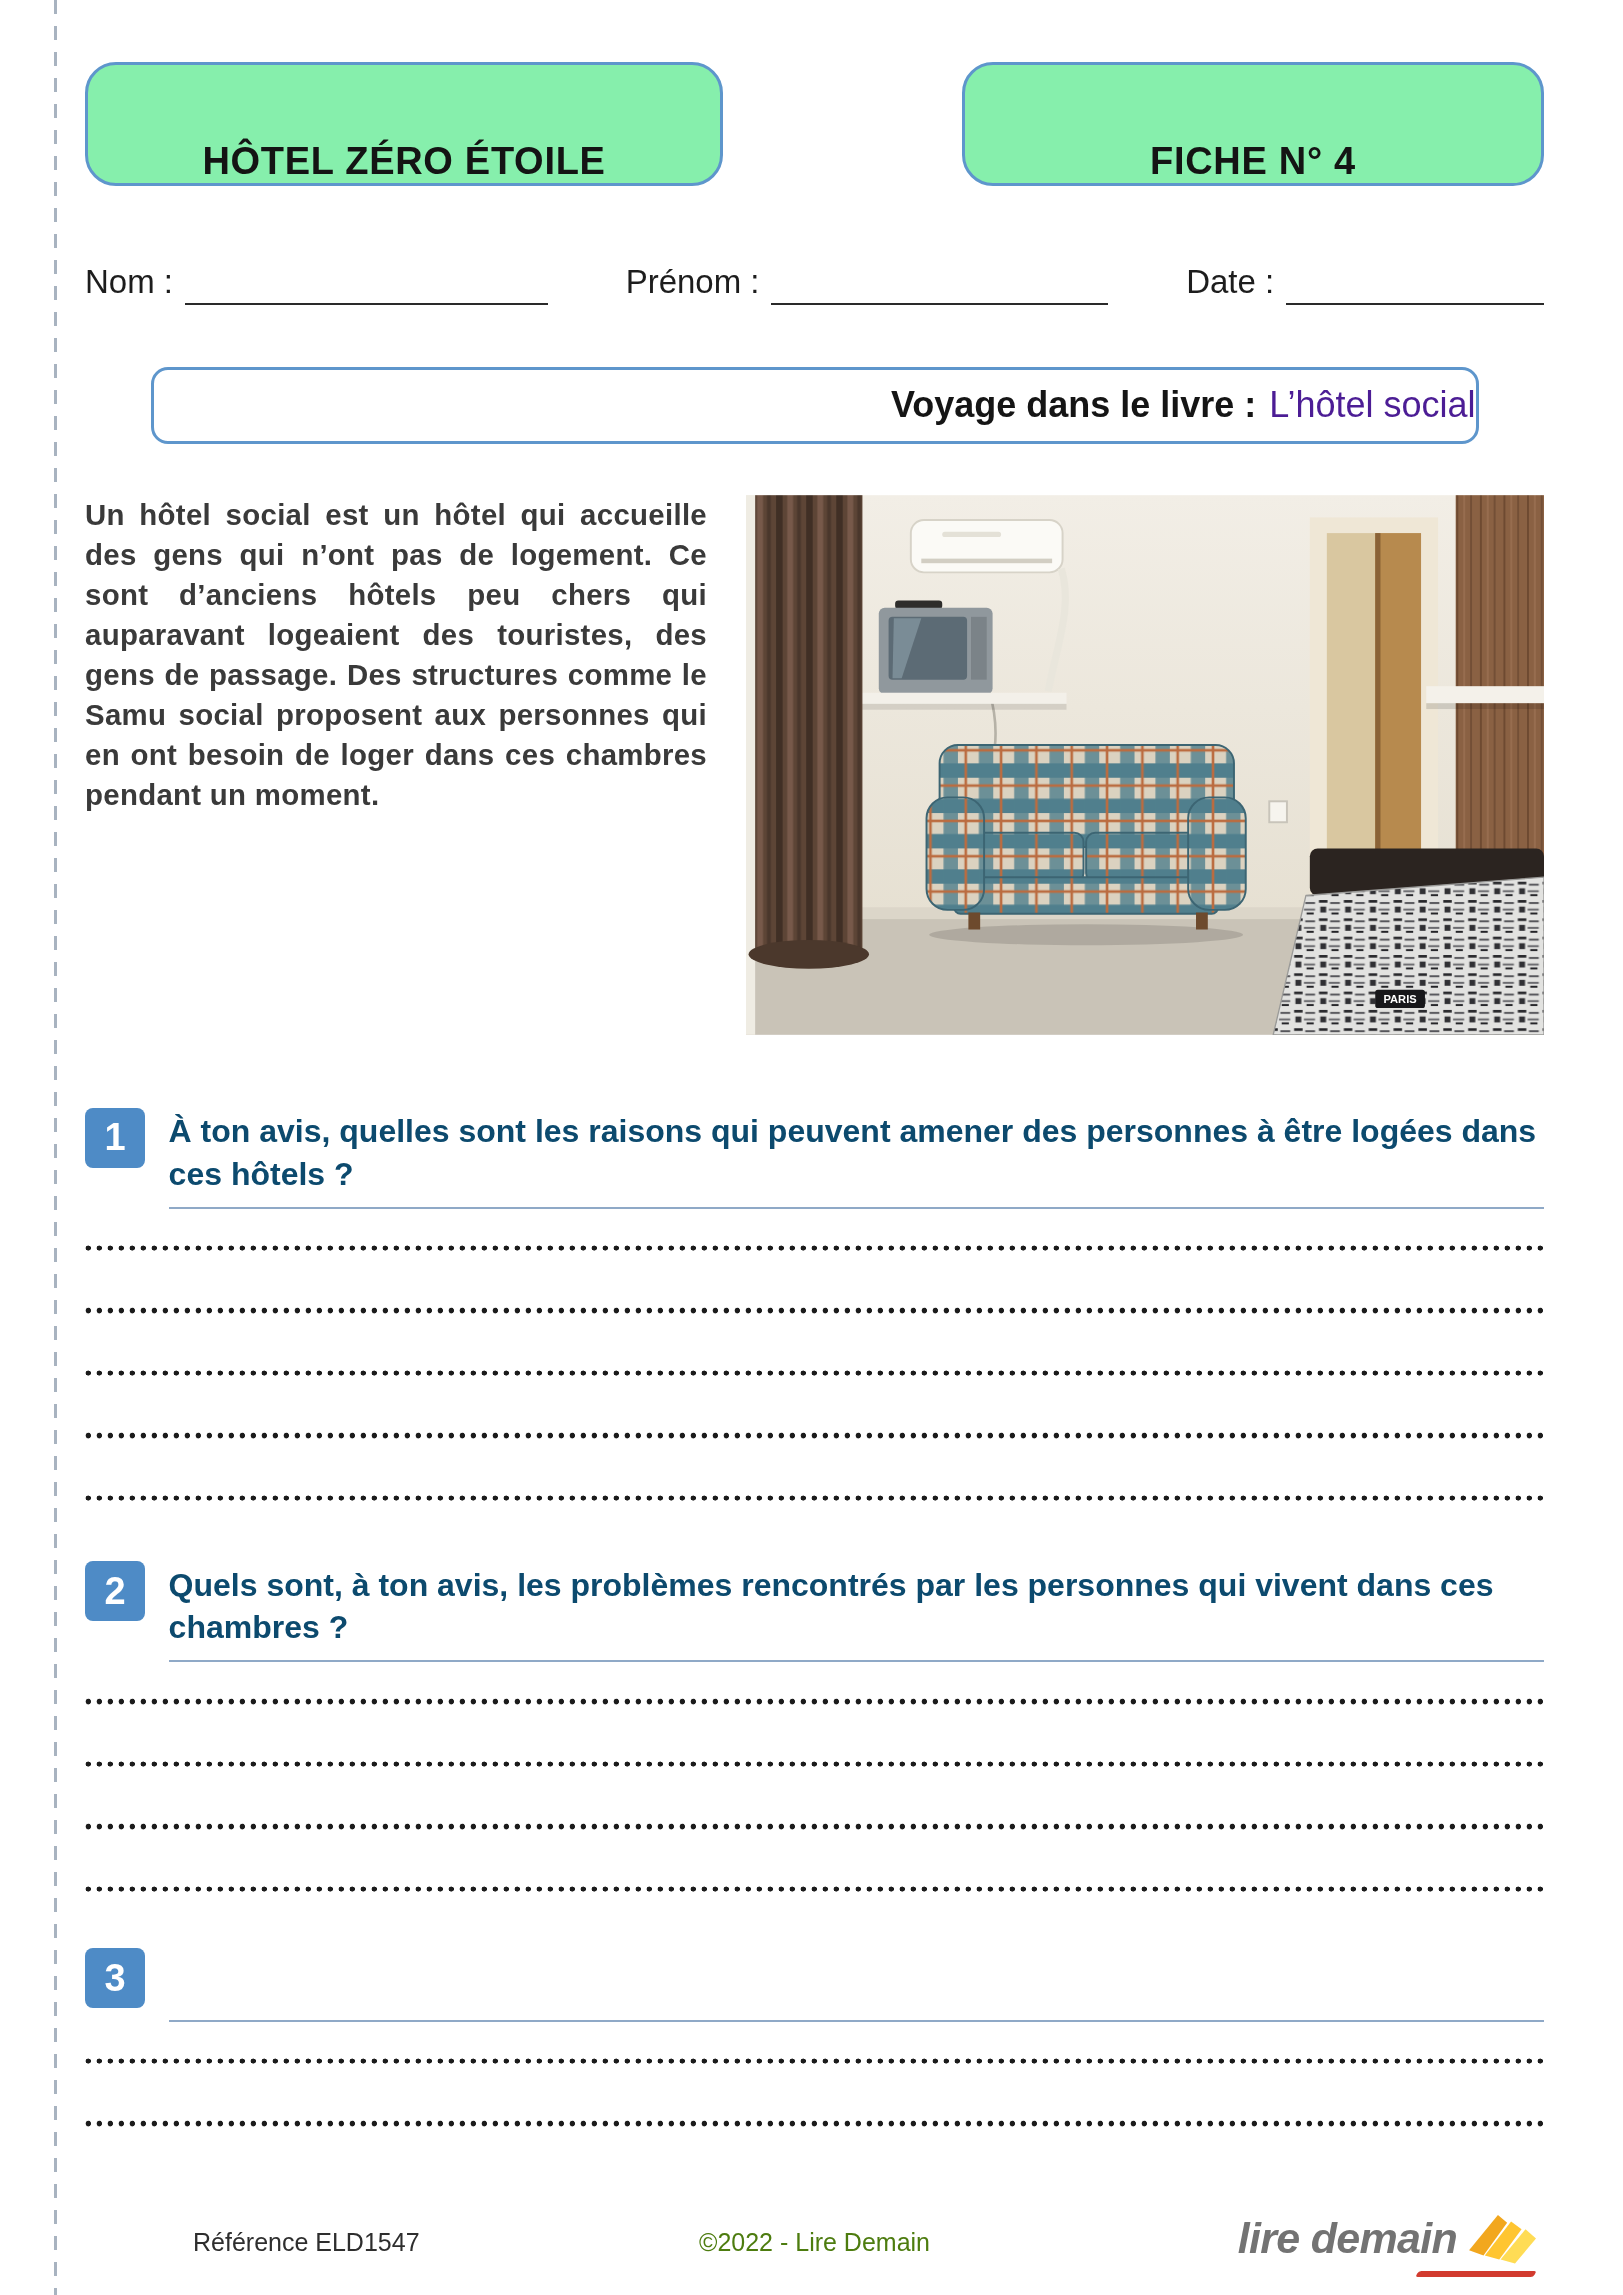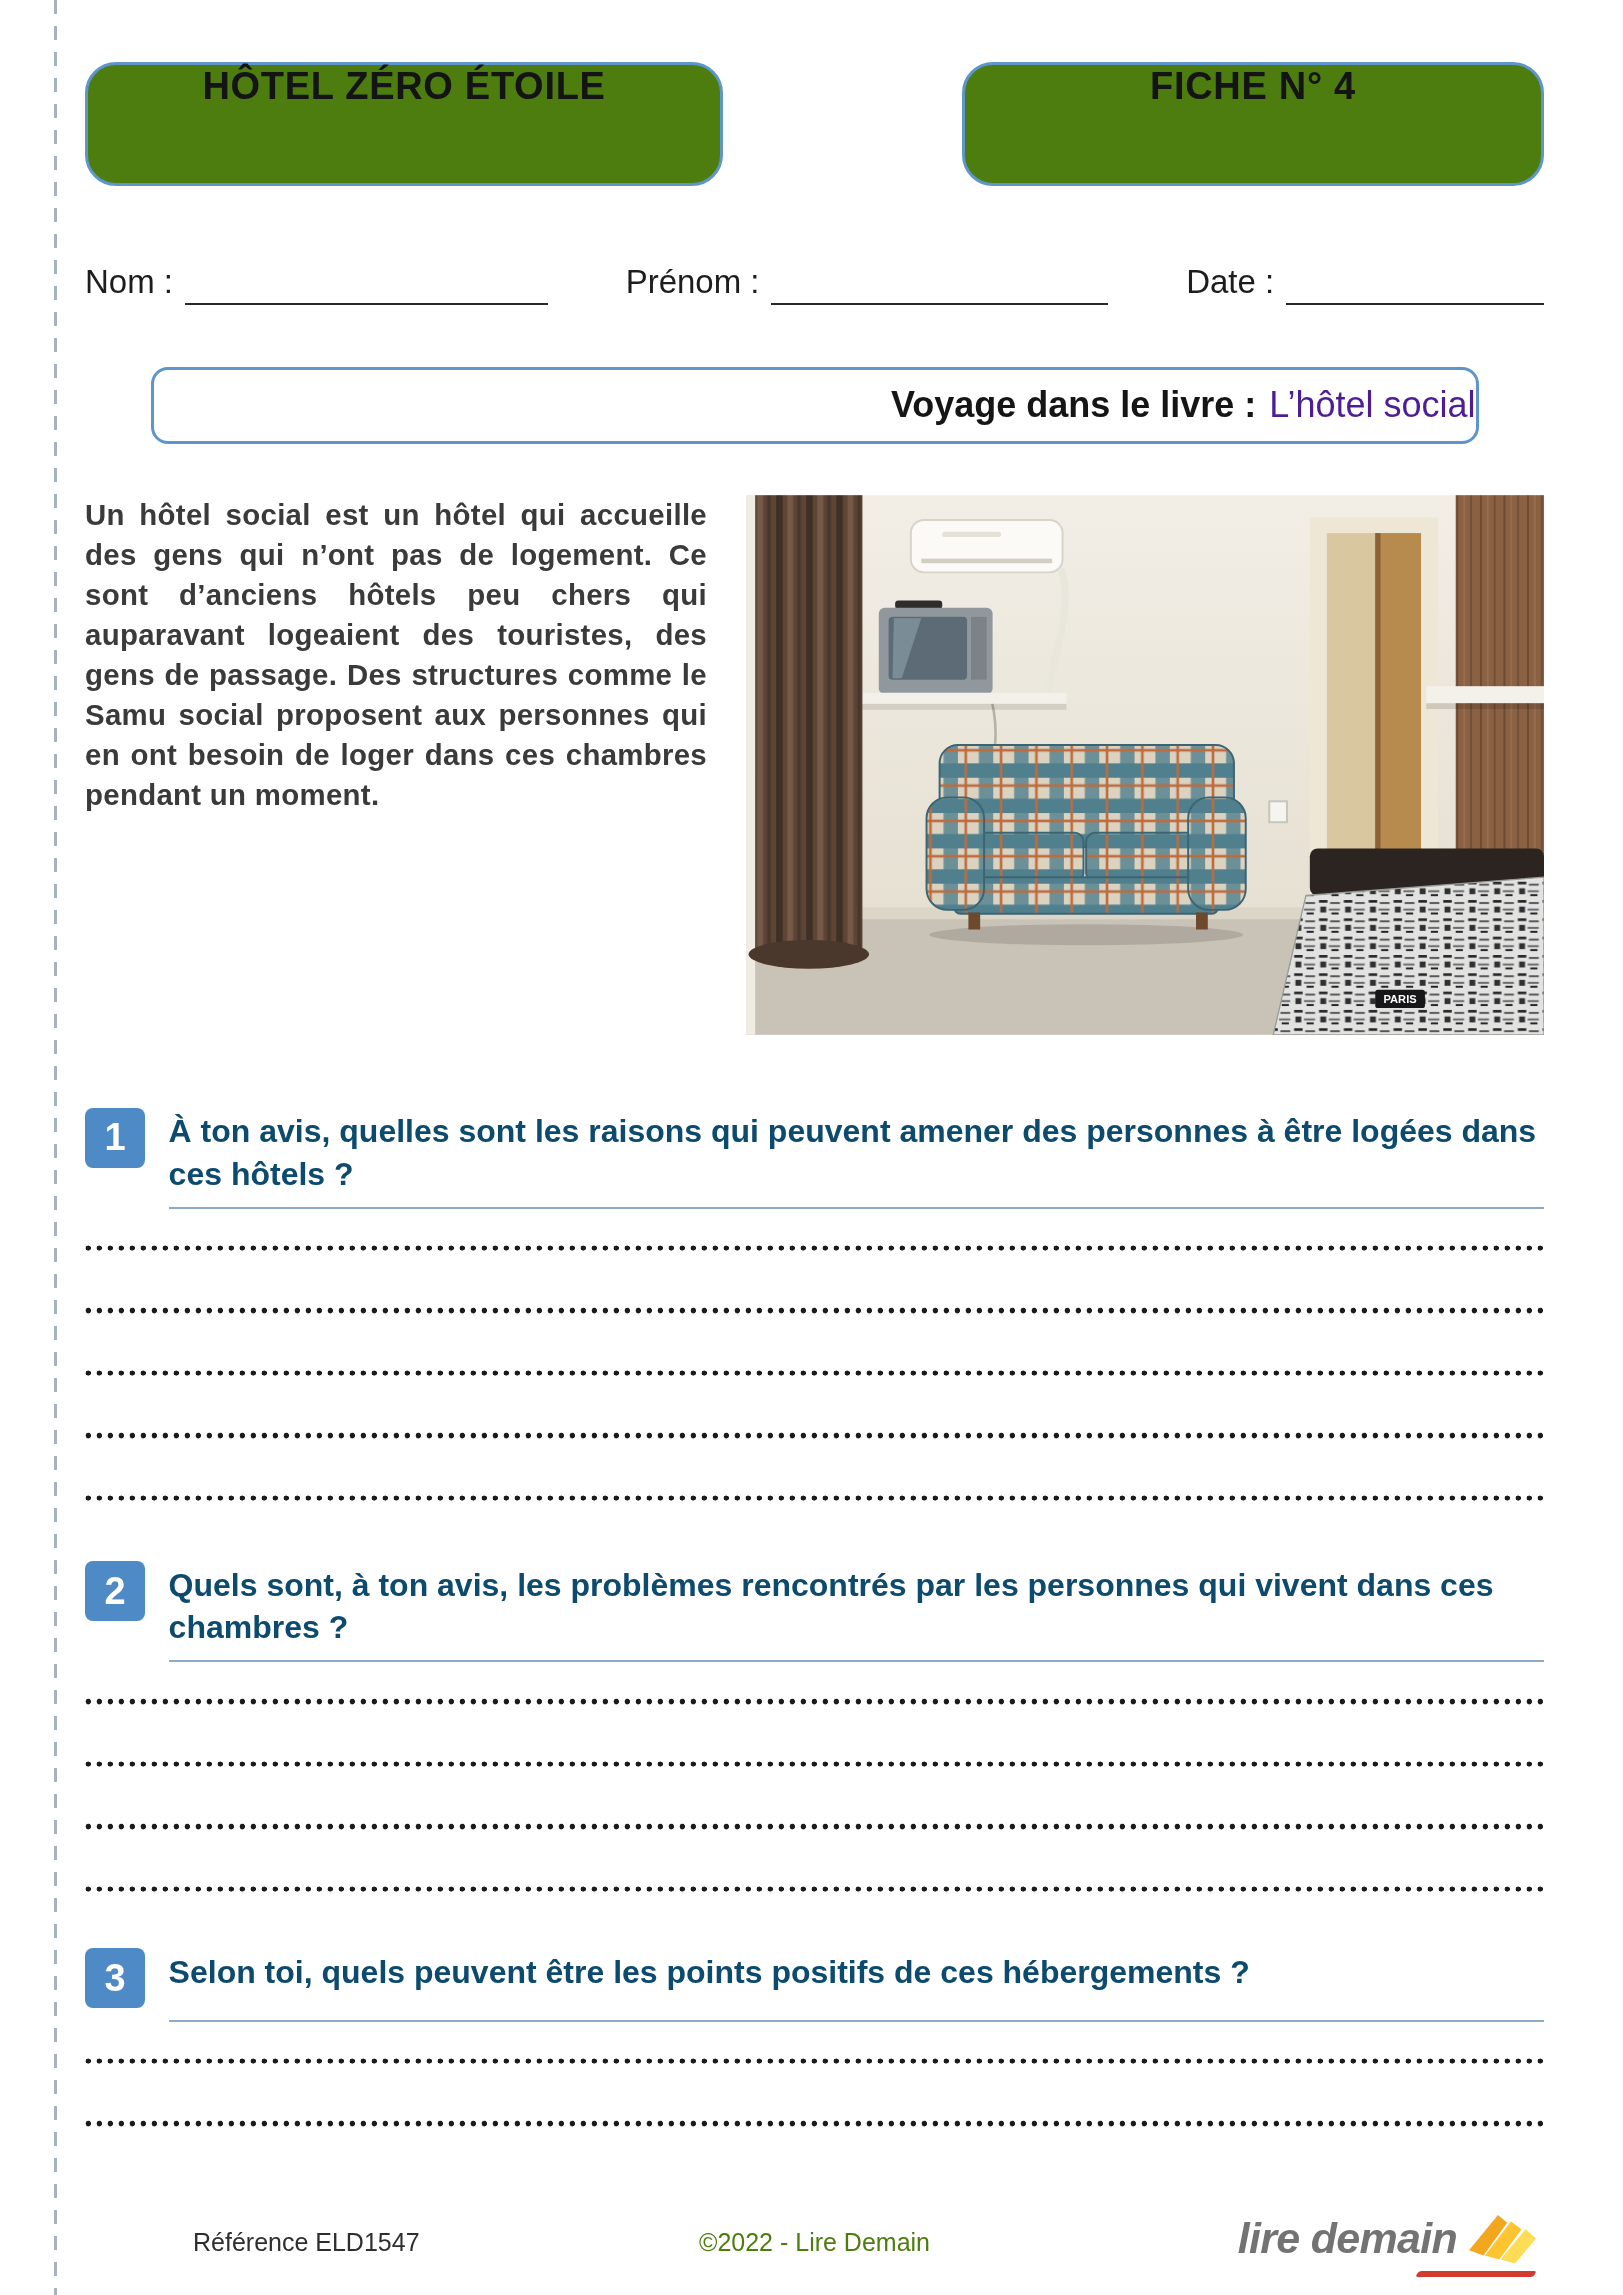--- a/index.html
+++ b/index.html
@@ -20,23 +20,23 @@
     background: repeating-linear-gradient(to bottom, #a8b3c0 0 14.4px, transparent 14.4px 26px);
   }
   .content { position: absolute; left: 85px; right: 79px; top: 0; }
 
   
   .header-row { display: flex; justify-content: space-between; margin-top: 62px; }
   .hbox {
     height: 124px;
     border: 3.3px solid #5e96cc;
     border-radius: 31px;
-    display: flex; align-items: flex-start; justify-content: center;
+    display: flex; align-items: flex-end; justify-content: center;
     font-weight: bold; font-size: 38px; letter-spacing: 0.7px; color: #141414;
-    background: #4d7c0f;
+    background: #86efac;
   }
   .hbox-left  { width: 638px; }
   .hbox-right { width: 582px; }
 
   
   .identity { display: flex; justify-content: space-between; margin-top: 77px; font-size: 33px; color: #1d1d1d; }
   .id-group { display: flex; align-items: flex-end; }
   .id-label { padding-bottom: 3.9px; }
   .id-line  { border-bottom: 2.6px solid #2a2a2a; height: 37px; margin-left: 11.8px; }
   .line-nom    { width: 363px; }
@@ -276,21 +276,20 @@
           <div class="dotline"></div>
           <div class="dotline"></div>
           <div class="dotline"></div>
           <div class="dotline"></div>
         </div>
     </section>
 
     <section class="question" id="q3">
       <div class="qhead">
         <div class="qnum">3</div>
-        <div class="qtext">Selon toi, quels peuvent être les points positifs de ces hébergements ?</div>
       </div>
       <div class="qrule"></div>
       <div class="answers">
           <div class="dotline"></div>
           <div class="dotline"></div>
         </div>
     </section>
   </div>
 
   <div class="footer">

